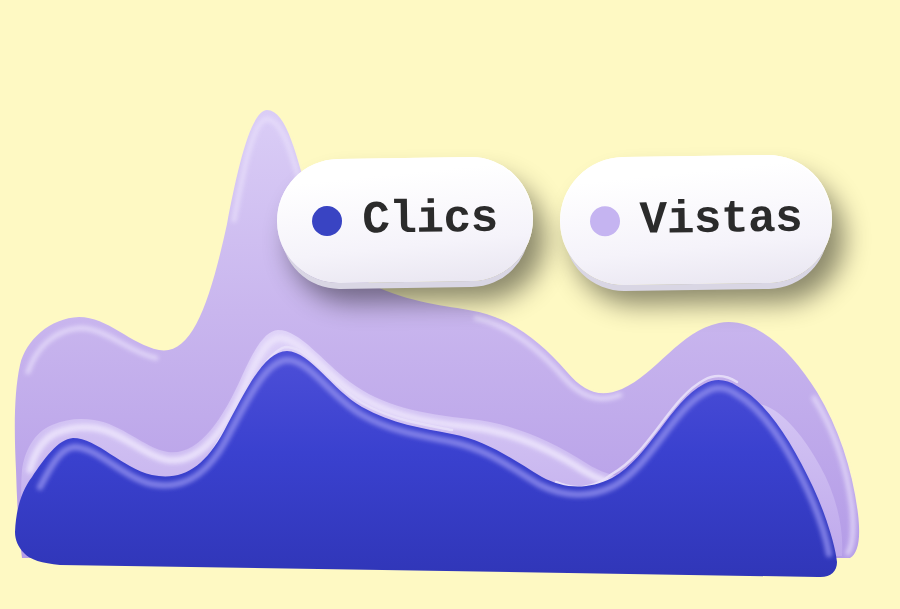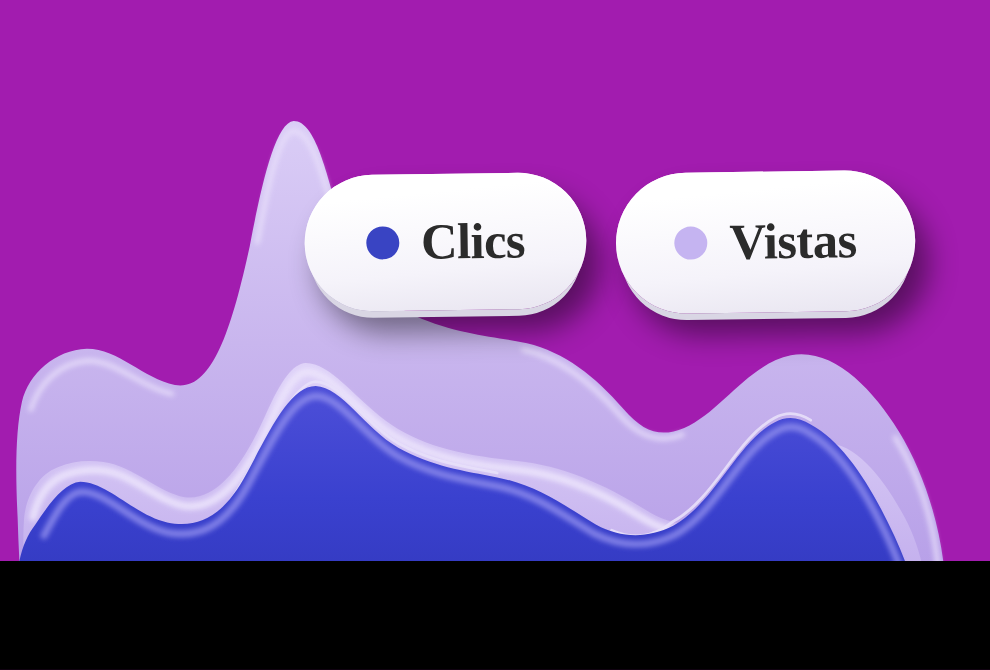--- a/index.html
+++ b/index.html
@@ -1,21 +1,21 @@
 <!DOCTYPE html>
 <html><head>
 <meta charset="utf-8">
 <style>
   html,body{margin:0;padding:0;background:#000;}
   .canvas{
     position:relative;
-    width:900px;height:510px;
-    background:#a21caf;
+    width:900px;height:609px;
+    background:#fef9c3;
     overflow:hidden;
-    font-family:Liberation Serif, serif;
+    font-family:Liberation Mono, monospace;
   }
   .waves-svg{position:absolute;left:0;top:0;width:900px;height:609px;display:block;}
   .pill{
     position:absolute;
     display:flex;align-items:center;justify-content:center;gap:20px;
     background:linear-gradient(175deg,#ffffff 18%,#f5f3fa 68%,#e8e5f0 100%);
     border-radius:64px;
     box-shadow:0 10px 0 -4px #d9d6e4, 12px 20px 26px rgba(0,0,0,0.45),
                inset 0 2px 2px rgba(255,255,255,0.9);
   }

